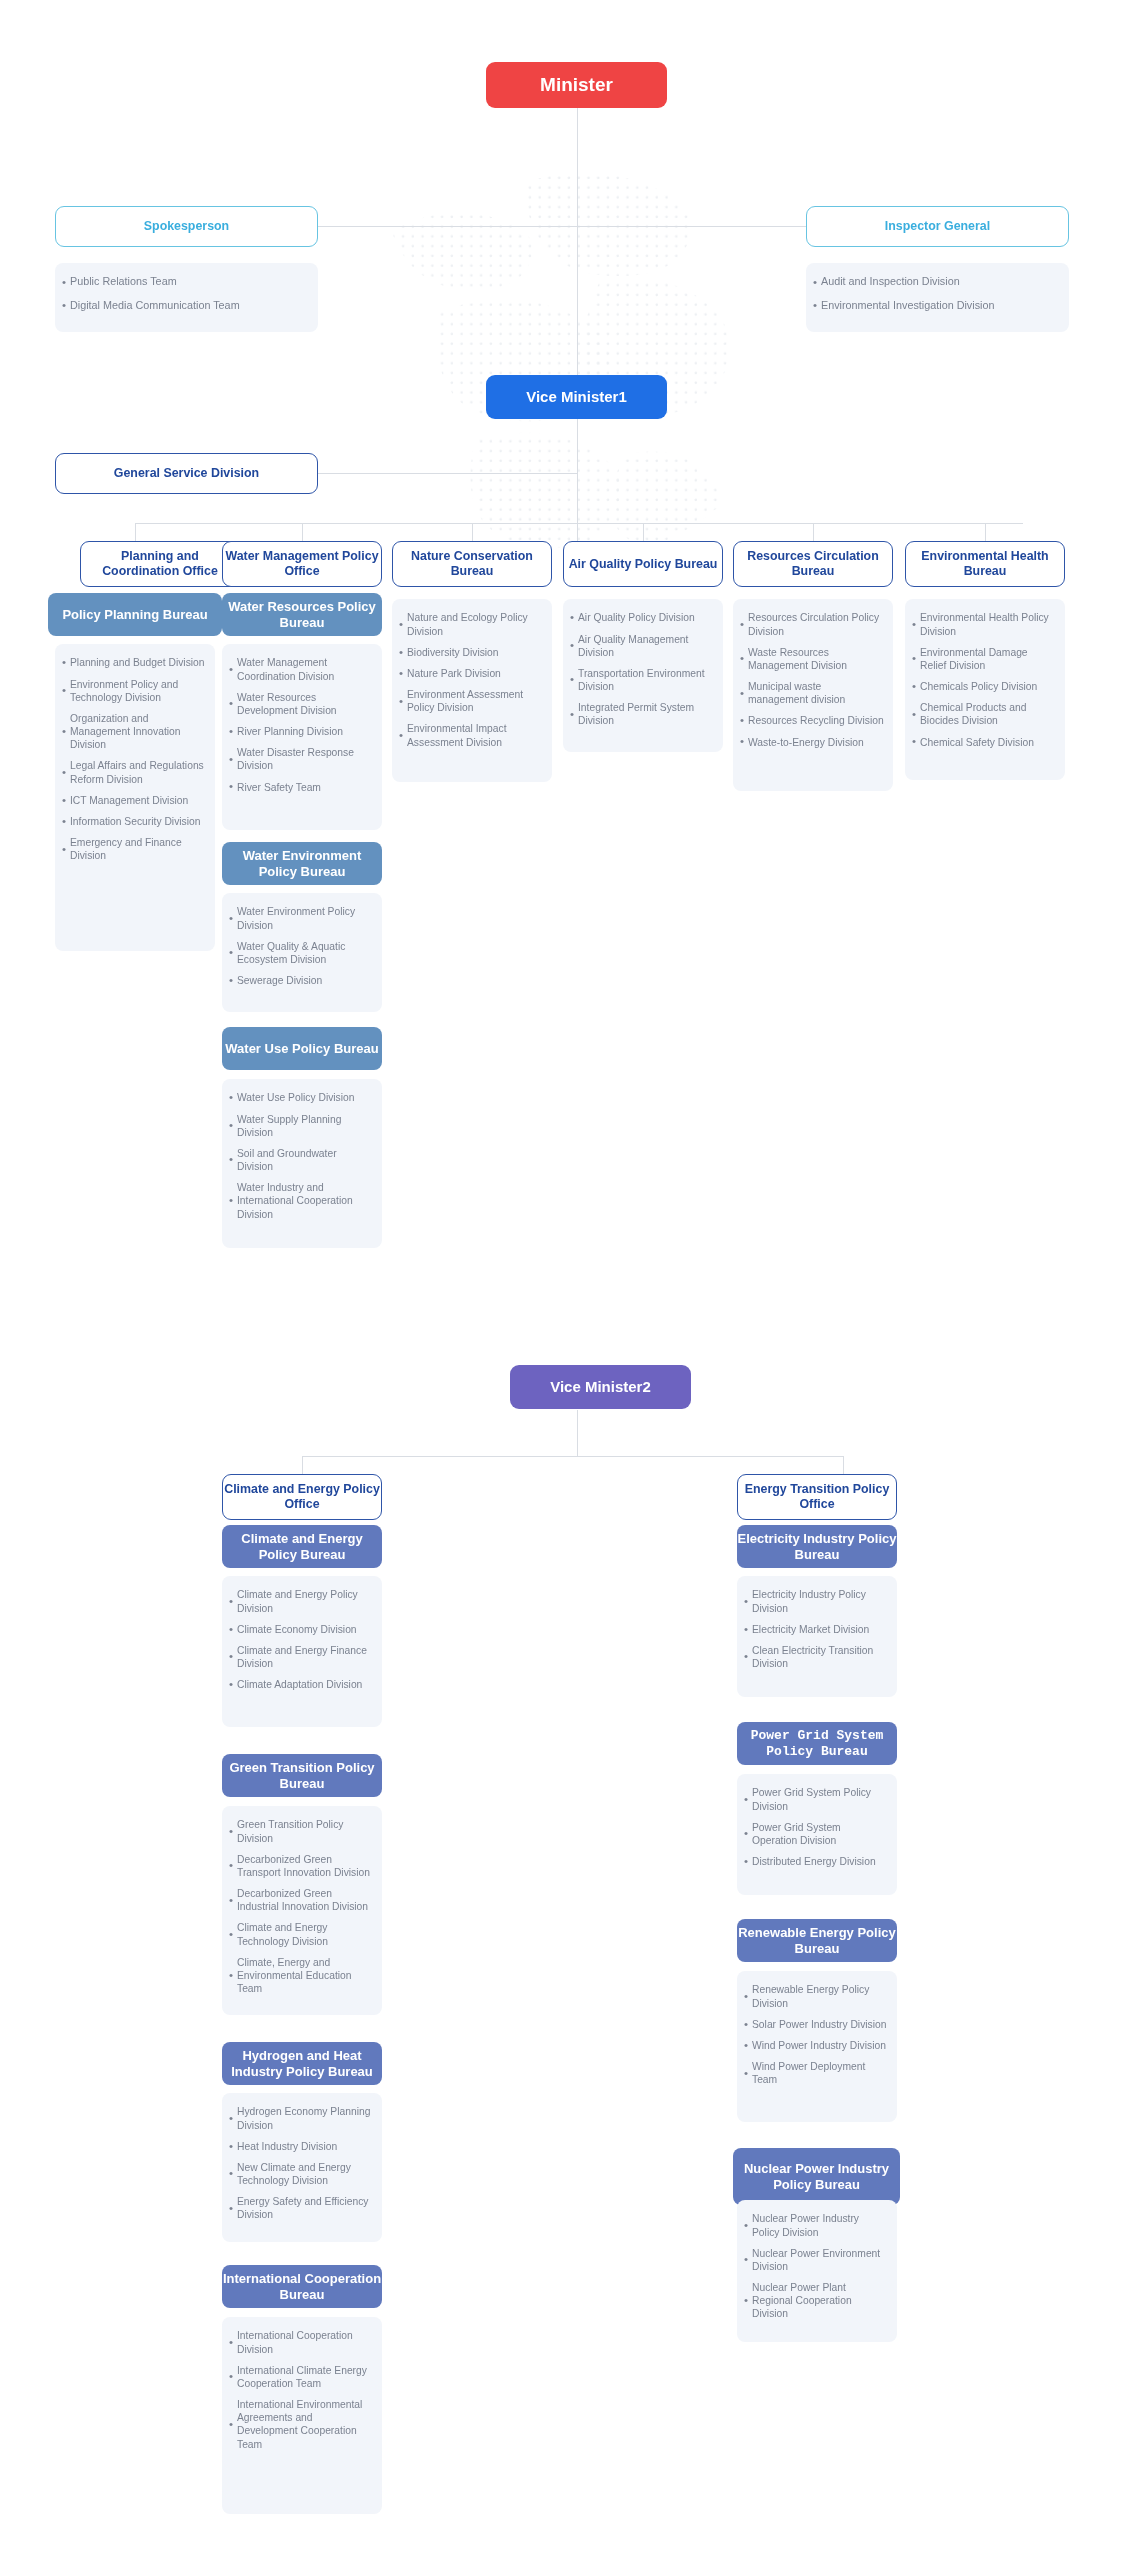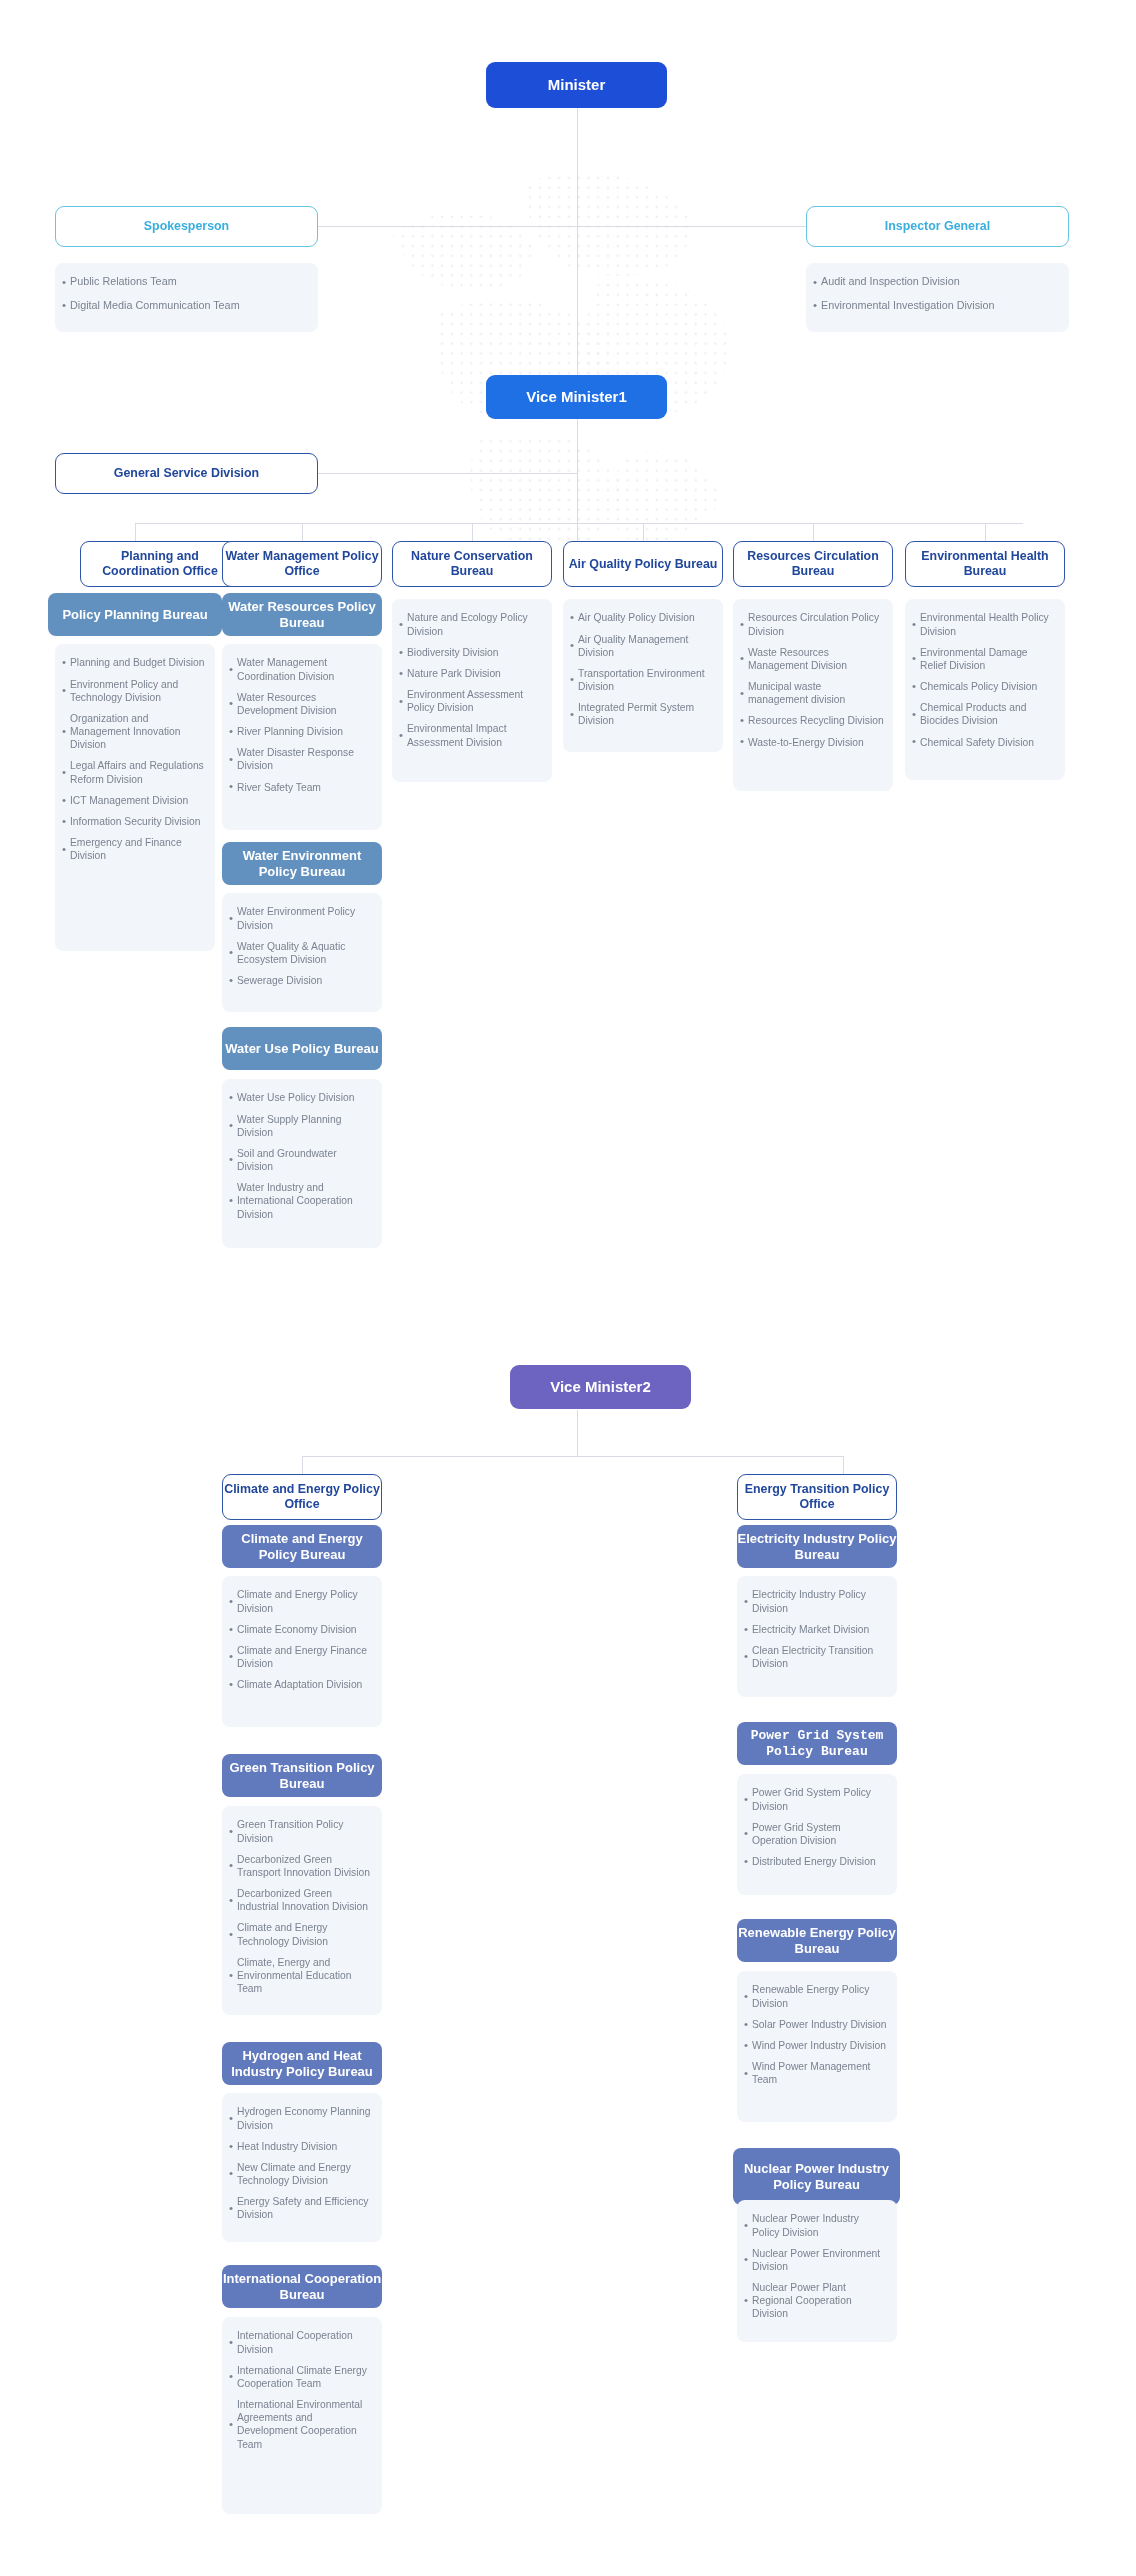--- a/index.html
+++ b/index.html
@@ -42,23 +42,23 @@
     display: flex;
     align-items: center;
     justify-content: center;
     text-align: center;
     border-radius: 8px;
     z-index: 3;
     line-height: 1.18;
   }
 
   .pill-minister {
-    background: #1d4ed8;
+    background: #ef4444;
     color: #ffffff;
-    font-size: 15px;
+    font-size: 19px;
     font-weight: bold;
     border-radius: 9px;
   }
   .pill-vm1 {
     background: #1f6fe5;
     color: #ffffff;
     font-size: 15px;
     font-weight: bold;
     border-radius: 9px;
   }
@@ -603,21 +603,21 @@
       <li>
           <span class="bullet">•</span>
           <span class="txt">Solar Power Industry Division</span>
         </li>
       <li>
           <span class="bullet">•</span>
           <span class="txt">Wind Power Industry Division</span>
         </li>
       <li>
           <span class="bullet">•</span>
-          <span class="txt">Wind Power Management Team</span>
+          <span class="txt">Wind Power Deployment Team</span>
         </li>
     </ul>
   </div>
 
   <div class="pill pill-bureau-violet" style="left:733px; top:2148px; width:167px; height:57px;">
     <span>Nuclear Power Industry Policy Bureau</span>
   </div>
   <div class="card" style="left:737px; top:2200px; width:160px; height:142px;">
     <ul>
       <li>

